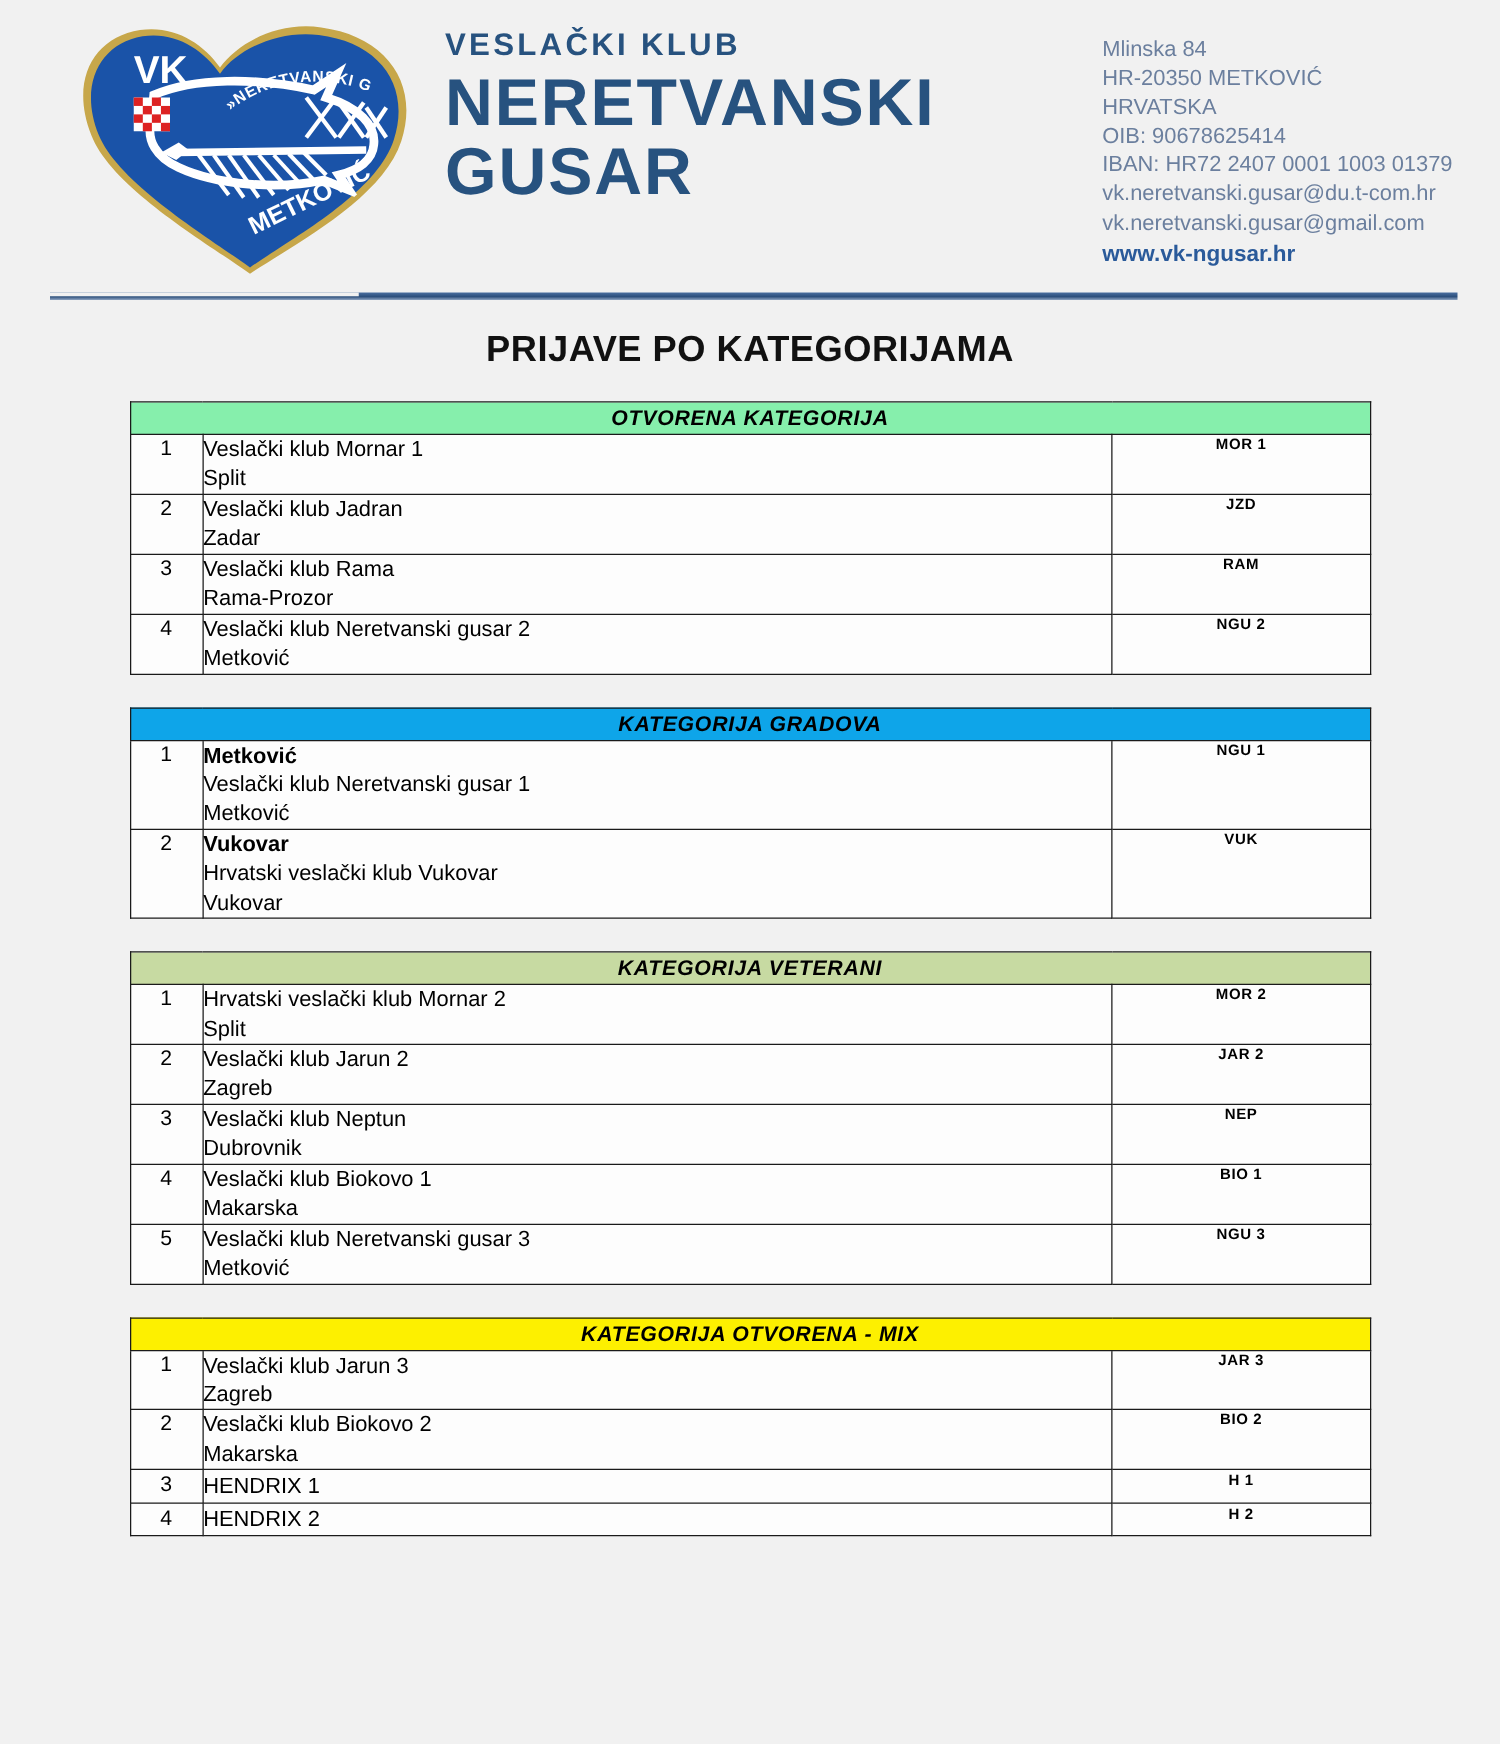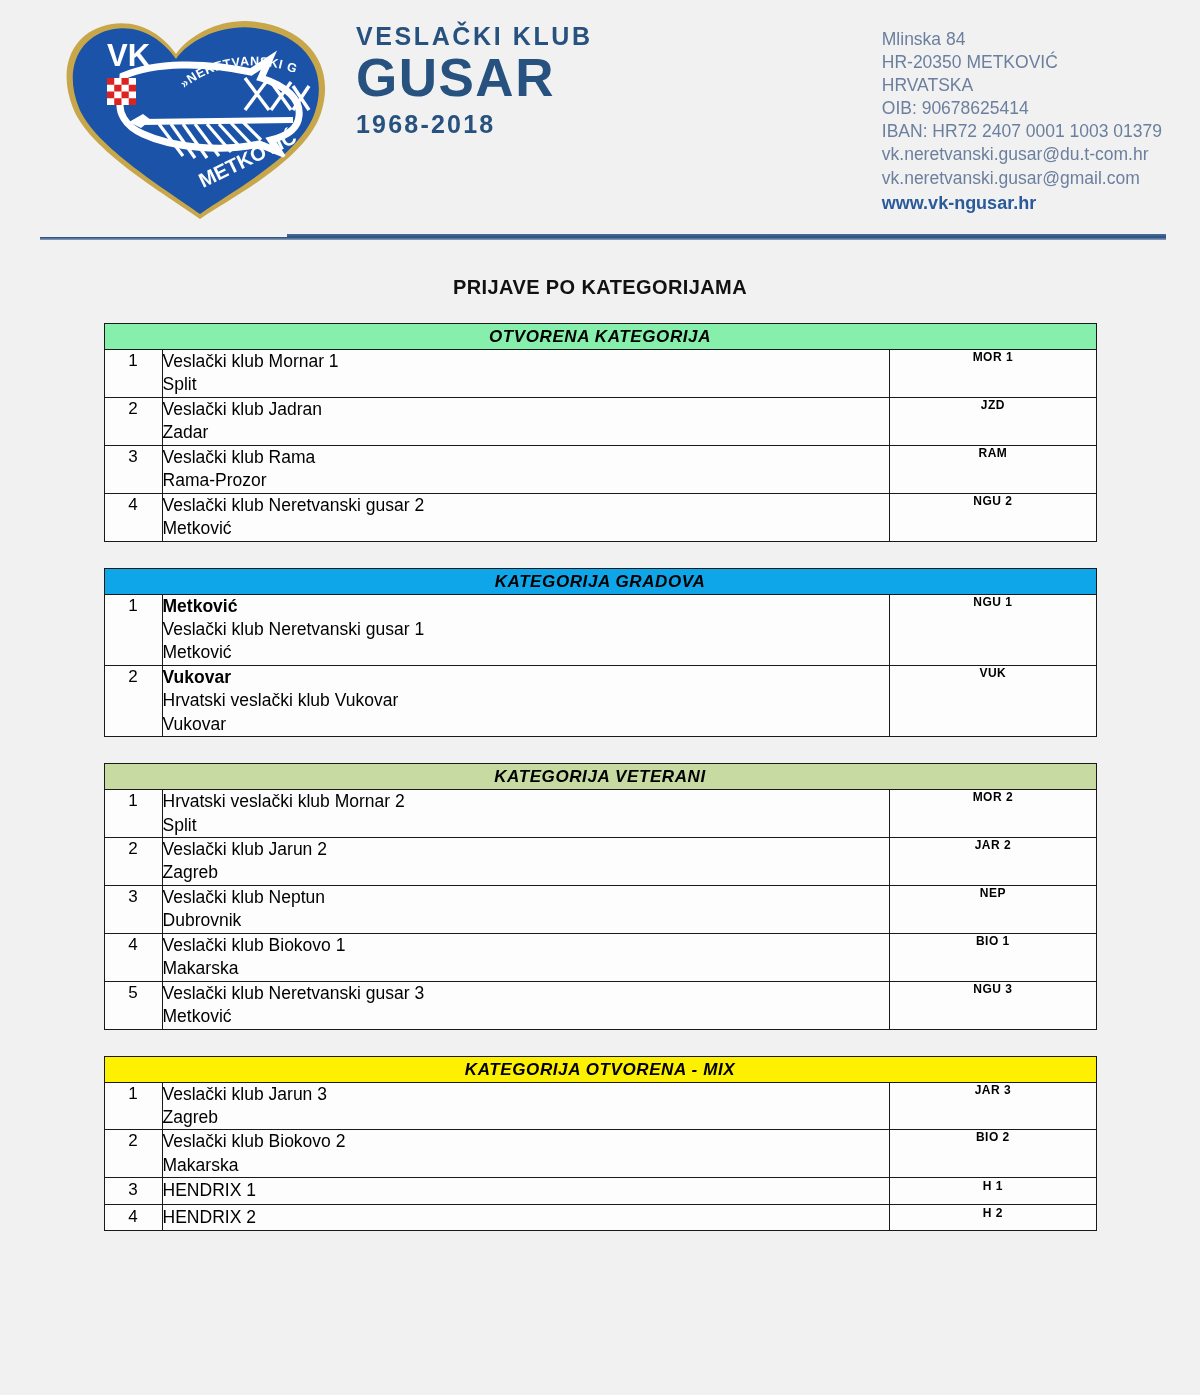--- a/index.html
+++ b/index.html
@@ -95,24 +95,24 @@
     left: 40px;
     top: 234px;
     width: 247px;
     height: 3px;
     background: #f1f1f1;
   }
 
   
   .page-title {
     text-align: center;
-    font-size: 20px;
+    font-size: 29px;
     font-weight: bold;
     letter-spacing: 0.4px;
-    margin-top: 28px;
+    margin-top: 16px;
     color: #111;
   }
 
   
   .tables {
     margin-top: 24px;
   }
   .cat-table {
     width: 993px;
     margin: 0 auto 0 auto;
@@ -232,22 +232,22 @@
       <text fill="#ffffff" font-family="'Liberation Sans', sans-serif" font-size="12.5" font-weight="bold" letter-spacing="0.6">
         <textPath href="#arcpath" startOffset="4%">»NERETVANSKI GUSAR«</textPath>
       </text>
 
       <text x="148" y="172" fill="#ffffff" font-family="'Liberation Sans', sans-serif" font-size="20" font-weight="bold" transform="rotate(-26 148 172)">METKOVIĆ</text>
     </svg>
   </div>
 
   <div class="club-title">
     <div class="ct-line1">VESLAČKI KLUB</div>
+    <div class="ct-line2">NERETVANSKI</div>
     <div class="ct-line3">GUSAR</div>
-    <div class="ct-line4">1968-2018</div>
   </div>
 
   <div class="contact">
     <div>Mlinska 84</div>
     <div>HR-20350  METKOVIĆ</div>
     <div>HRVATSKA</div>
     <div>OIB: 90678625414</div>
     <div>IBAN: HR72 2407 0001 1003 01379</div>
     <div>vk.neretvanski.gusar@du.t-com.hr</div>
     <div>vk.neretvanski.gusar@gmail.com</div>

